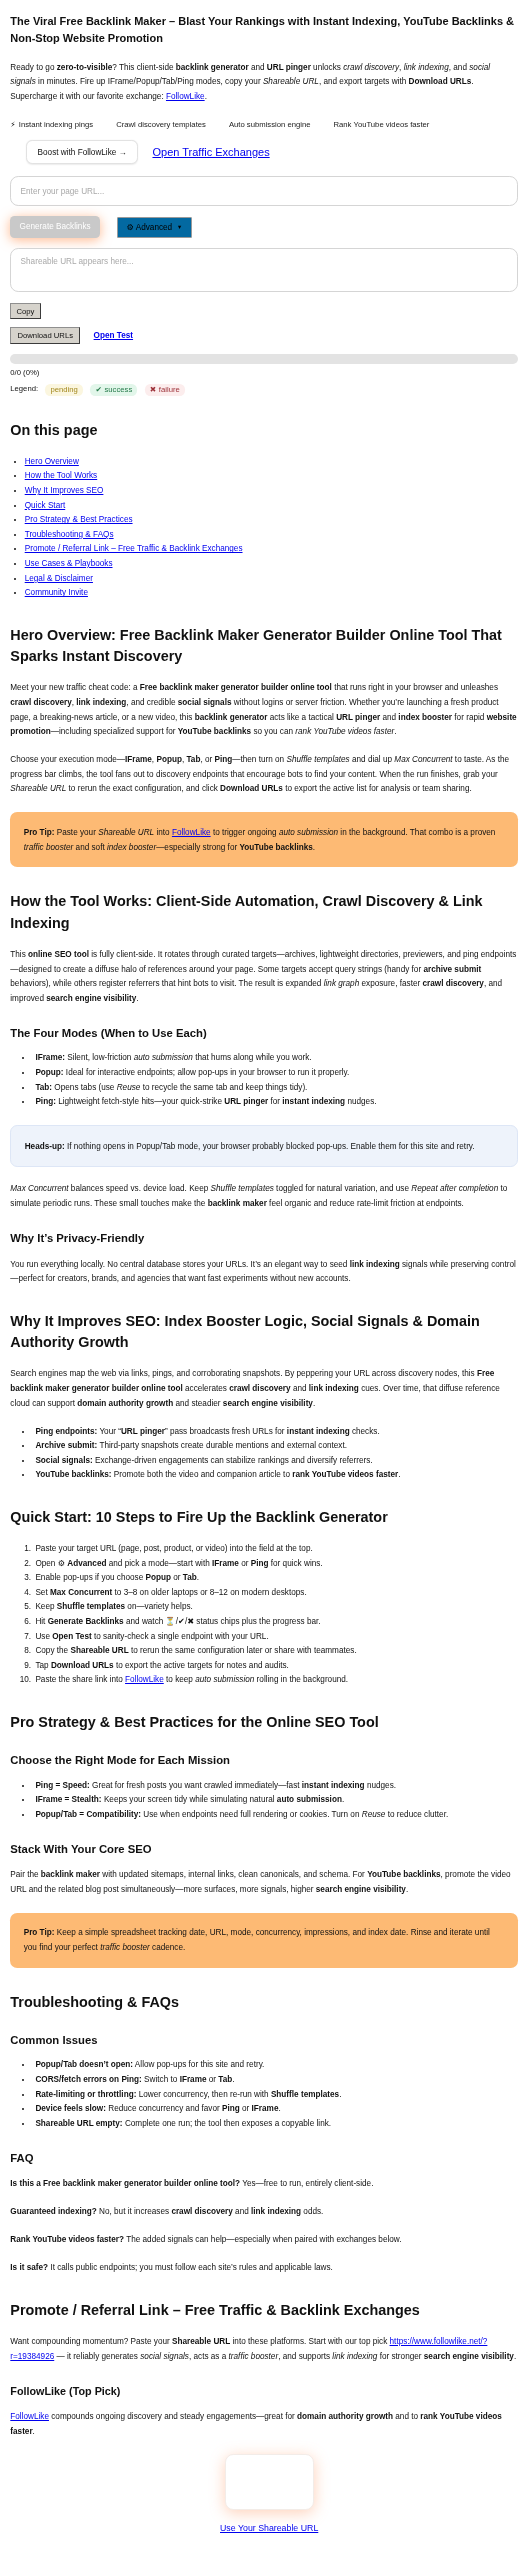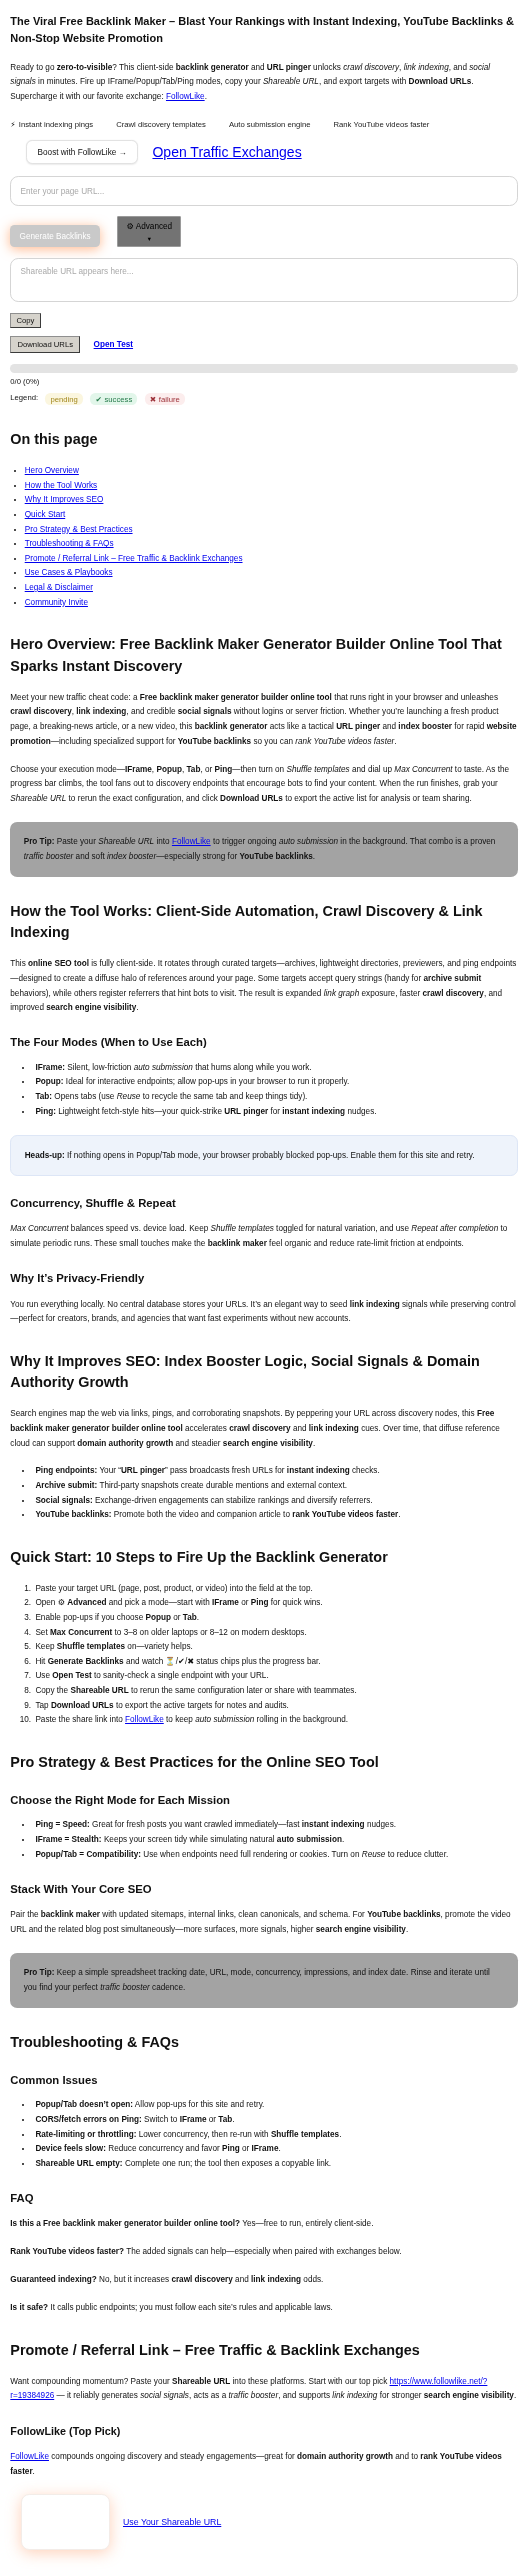--- a/index.html
+++ b/index.html
@@ -8,26 +8,26 @@
   .b{font-weight:bold;}
   .i{font-style:italic;}
   a.lnk{color:#0000EE;text-decoration:underline;cursor:pointer;}
   h1{font-size:11px;line-height:1.55;margin:0 0 13.4px 0;font-weight:bold;}
   .lead{line-height:1.78;margin:12.4px 0;}
   p.para{line-height:1.78;margin:13.4px 0;}
   .chip-row{display:flex;gap:23px;margin:15.5px 0 5.2px 0;font-size:7.7px;color:#222;flex-wrap:wrap;}
   .chip{display:inline-flex;gap:3.1px;align-items:center;}
   .cta-row{display:flex;align-items:center;gap:14.4px;margin:11.3px 0 9.3px 0;padding-left:16px;}
   .boost-btn{background:#fff;border:0.5px solid #e2e2e2;border-radius:6.2px;padding:6.2px 10.3px;font-size:8.2px;font-family:inherit;color:#111;box-shadow:0 0.5px 1.5px rgba(0,0,0,.08);cursor:pointer;}
-  .lnk.big{font-size:14px;text-align:right;}
+  .lnk.big{font-size:11px;text-align:right;}
   .url-input{width:100%;box-sizing:border-box;height:30px;border:0.8px solid #d5d5d5;border-radius:8.2px;padding:0 9.3px;font-size:8.2px;font-family:inherit;color:#111;outline:none;margin:3.1px 0 7.2px 0;}
   .url-input::placeholder,.share-output::placeholder{color:#a9a9a9;}
   .gen-row{display:flex;align-items:flex-end;gap:17.5px;margin:2.1px 0 7.2px 0;}
   .generate-btn{background:#c9c9c9;color:#fff;border:none;border-radius:4.6px;padding:6.7px 9.3px;font-size:8.2px;font-family:inherit;box-shadow:0 2.1px 11.3px rgba(255,125,50,.55);cursor:pointer;}
-  .advanced-btn{background:#737373;border:0.5px solid #9a9a9a;border-radius:1px;padding:4.6px 8.2px;font-size:8.2px;font-family:inherit;display:flex;flex-direction:column;align-items:center;gap:4.6px;cursor:pointer;}
+  .advanced-btn{background:#0369a1;border:0.5px solid #9a9a9a;border-radius:1px;padding:4.6px 8.2px;font-size:8.2px;font-family:inherit;display:flex;flex-direction:row;align-items:center;gap:4.6px;cursor:pointer;}
   .adv-caret{font-size:5.7px;}
   .share-output{width:100%;box-sizing:border-box;height:44px;border:0.8px solid #d5d5d5;border-radius:8.2px;padding:8.2px 9.3px;font-size:8.2px;font-family:inherit;resize:none;outline:none;margin:3.1px 0 5.2px 0;}
   .small-btn{background:#d6d3cc;border:0.5px solid #8f8f8f;border-style:outset;color:#111;font-size:7.7px;font-family:inherit;padding:2.1px 5.2px;cursor:pointer;}
   .copy-row{margin:4.1px 0 8.2px 0;}
   .dl-row{display:flex;align-items:center;gap:13.4px;margin:5.2px 0 10.3px 0;}
   .dl-row .small-btn{padding:3.1px 6.2px;}
   .lnk.bold{font-weight:bold;}
   .progress{width:100%;height:9.3px;background:#e3e3e3;border-radius:5.2px;margin:7.2px 0 4.1px 0;overflow:hidden;}
   .progress-fill{height:100%;width:0;background:#7fb07f;}
   .counter{font-size:7.7px;margin:2.1px 0 7.2px 0;}
@@ -38,24 +38,24 @@
   .lg-chip.failure{background:#fceded;color:#9c3038;}
   h2.h2{font-size:14.4px;font-weight:bold;line-height:1.5;margin:24px 0 13.4px 0;}
   h3.h3{font-size:11.3px;font-weight:bold;margin:20.6px 0 11.3px 0;}
   h3.h3.x-ind{font-size:10.8px;}
   ul.list,ol.list{margin:12.4px 0;padding-left:23px;}
   ul.list li,ol.list li{line-height:1.78;margin:0;padding-left:2.1px;}
   ul.toc{margin:13.4px 0;padding-left:14.4px;}
   ul.toc li{line-height:1.78;}
   .callout{border-radius:7.2px;padding:4.1px 13.4px;margin:15.5px 0;}
   .callout p{line-height:1.85;margin:8.2px 0;}
-  .callout.tip{background:#a3a3a3;}
+  .callout.tip{background:#fdba74;}
   .callout.info{background:#eef3fb;border:0.5px solid #dde6f6;}
   .x-ind{margin-left:10.3px;}
-  .banner-row{display:flex;align-items:center;gap:13.4px;margin:14.4px 0 23px 0;margin-left:10.3px;}
+  .banner-row{display:flex;align-items:center;gap:13.4px;margin:14.4px 0 23px 0;margin-left:10.3px;flex-direction:column;}
   .banner-box{width:87px;height:54px;background:#fff;border:0.5px solid #f3ece8;border-radius:8.2px;box-shadow:0 3.1px 14.4px rgba(255,140,80,.40);}
 </style>
 </head>
 <body>
 
 <div class="page">
   <h1>The Viral Free Backlink Maker – Blast Your Rankings with Instant Indexing, YouTube Backlinks &amp; Non-Stop Website Promotion</h1>
   <p class="lead"><span>Ready to go </span><span class="b">zero-to-visible</span><span>? This client-side </span><span class="b">backlink generator</span><span> and </span><span class="b">URL pinger</span><span> unlocks </span><span class="i">crawl discovery</span><span>, </span><span class="i">link indexing</span><span>, and </span><span class="i">social signals</span><span> in minutes. Fire up IFrame/Popup/Tab/Ping modes, copy your </span><span class="i">Shareable URL</span><span>, and export targets with </span><span class="b">Download URLs</span><span>. Supercharge it with our favorite exchange: </span><a class="lnk" href="#">FollowLike</a><span>.</span></p>
 
   <div class="chip-row">
@@ -145,21 +145,20 @@
       <h3 class="h3"><span>The Four Modes (When to Use Each)</span></h3>
       <ul class="list">
         <li><span class="b">IFrame:</span><span> Silent, low-friction </span><span class="i">auto submission</span><span> that hums along while you work.</span></li>
         <li><span class="b">Popup:</span><span> Ideal for interactive endpoints; allow pop-ups in your browser to run it properly.</span></li>
         <li><span class="b">Tab:</span><span> Opens tabs (use </span><span class="i">Reuse</span><span> to recycle the same tab and keep things tidy).</span></li>
         <li><span class="b">Ping:</span><span> Lightweight fetch-style hits—your quick-strike </span><span class="b">URL pinger</span><span> for </span><span class="b">instant indexing</span><span> nudges.</span></li>
       </ul>
       <div class="callout info">
         <p><span class="b">Heads-up:</span><span> If nothing opens in Popup/Tab mode, your browser probably blocked pop-ups. Enable them for this site and retry.</span></p>
       </div>
-      <h3 class="h3"><span>Concurrency, Shuffle &amp; Repeat</span></h3>
       <p class="para"><span class="i">Max Concurrent</span><span> balances speed vs. device load. Keep </span><span class="i">Shuffle templates</span><span> toggled for natural variation, and use </span><span class="i">Repeat after completion</span><span> to simulate periodic runs. These small touches make the </span><span class="b">backlink maker</span><span> feel organic and reduce rate-limit friction at endpoints.</span></p>
       <h3 class="h3"><span>Why It’s Privacy-Friendly</span></h3>
       <p class="para"><span>You run everything locally. No central database stores your URLs. It’s an elegant way to seed </span><span class="b">link indexing</span><span> signals while preserving control—perfect for creators, brands, and agencies that want fast experiments without new accounts.</span></p>
       <h2 class="h2"><span>Why It Improves SEO: Index Booster Logic, Social Signals &amp; Domain Authority Growth</span></h2>
       <p class="para"><span>Search engines map the web via links, pings, and corroborating snapshots. By peppering your URL across discovery nodes, this </span><span class="b">Free backlink maker generator builder online tool</span><span> accelerates </span><span class="b">crawl discovery</span><span> and </span><span class="b">link indexing</span><span> cues. Over time, that diffuse reference cloud can support </span><span class="b">domain authority growth</span><span> and steadier </span><span class="b">search engine visibility</span><span>.</span></p>
       <ul class="list">
         <li><span class="b">Ping endpoints:</span><span> Your “</span><span class="b">URL pinger</span><span>” pass broadcasts fresh URLs for </span><span class="b">instant indexing</span><span> checks.</span></li>
         <li><span class="b">Archive submit:</span><span> Third-party snapshots create durable mentions and external context.</span></li>
         <li><span class="b">Social signals:</span><span> Exchange-driven engagements can stabilize rankings and diversify referrers.</span></li>
         <li><span class="b">YouTube backlinks:</span><span> Promote both the video and companion article to </span><span class="b">rank YouTube videos faster</span><span>.</span></li>
@@ -193,22 +192,22 @@
       <h3 class="h3"><span>Common Issues</span></h3>
       <ul class="list">
         <li><span class="b">Popup/Tab doesn’t open:</span><span> Allow pop-ups for this site and retry.</span></li>
         <li><span class="b">CORS/fetch errors on Ping:</span><span> Switch to </span><span class="b">IFrame</span><span> or </span><span class="b">Tab</span><span>.</span></li>
         <li><span class="b">Rate-limiting or throttling:</span><span> Lower concurrency, then re-run with </span><span class="b">Shuffle templates</span><span>.</span></li>
         <li><span class="b">Device feels slow:</span><span> Reduce concurrency and favor </span><span class="b">Ping</span><span> or </span><span class="b">IFrame</span><span>.</span></li>
         <li><span class="b">Shareable URL empty:</span><span> Complete one run; the tool then exposes a copyable link.</span></li>
       </ul>
       <h3 class="h3"><span>FAQ</span></h3>
       <p class="para"><span class="b">Is this a Free backlink maker generator builder online tool?</span><span> Yes—free to run, entirely client-side.</span></p>
+      <p class="para"><span class="b">Guaranteed indexing?</span><span> No, but it increases </span><span class="b">crawl discovery</span><span> and </span><span class="b">link indexing</span><span> odds.</span></p>
       <p class="para"><span class="b">Rank YouTube videos faster?</span><span> The added signals can help—especially when paired with exchanges below.</span></p>
-      <p class="para"><span class="b">Guaranteed indexing?</span><span> No, but it increases </span><span class="b">crawl discovery</span><span> and </span><span class="b">link indexing</span><span> odds.</span></p>
       <p class="para"><span class="b">Is it safe?</span><span> It calls public endpoints; you must follow each site’s rules and applicable laws.</span></p>
       <h2 class="h2"><span>Promote / Referral Link – Free Traffic &amp; Backlink Exchanges</span></h2>
       <p class="para"><span>Want compounding momentum? Paste your </span><span class="b">Shareable URL</span><span> into these platforms. Start with our top pick </span><a class="lnk" href="#">https://www.followlike.net/?r=19384926</a><span> — it reliably generates </span><span class="i">social signals</span><span>, acts as a </span><span class="i">traffic booster</span><span>, and supports </span><span class="i">link indexing</span><span> for stronger </span><span class="b">search engine visibility</span><span>.</span></p>
       <h3 class="h3 x-ind"><span>FollowLike (Top Pick)</span></h3>
       <p class="para x-ind"><a class="lnk" href="#">FollowLike</a><span> compounds ongoing discovery and steady engagements—great for </span><span class="b">domain authority growth</span><span> and to </span><span class="b">rank YouTube videos faster</span><span>.</span></p>
       <div class="banner-row">
         <div class="banner-box"></div>
         <span style="font-size: 8.8px;"><a class="lnk" href="#">Use Your Shareable URL</a></span>
       </div>
     </main>

